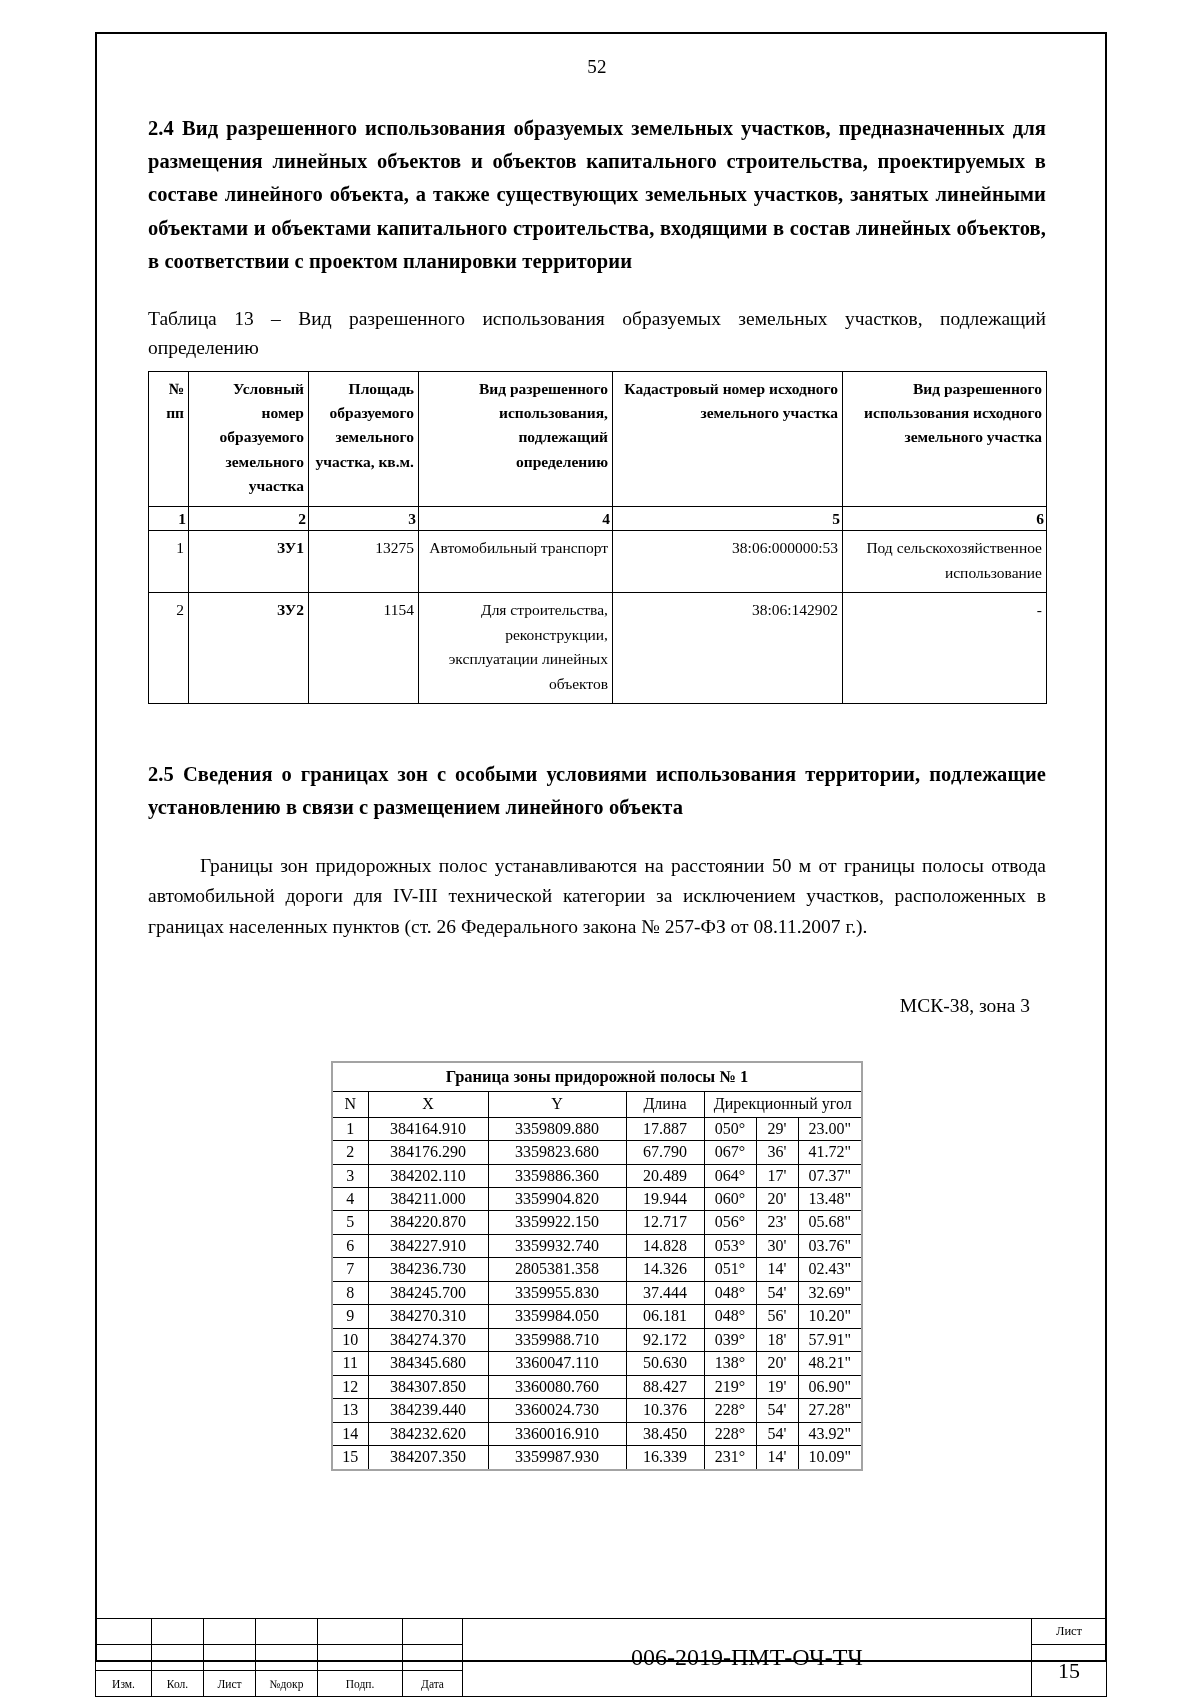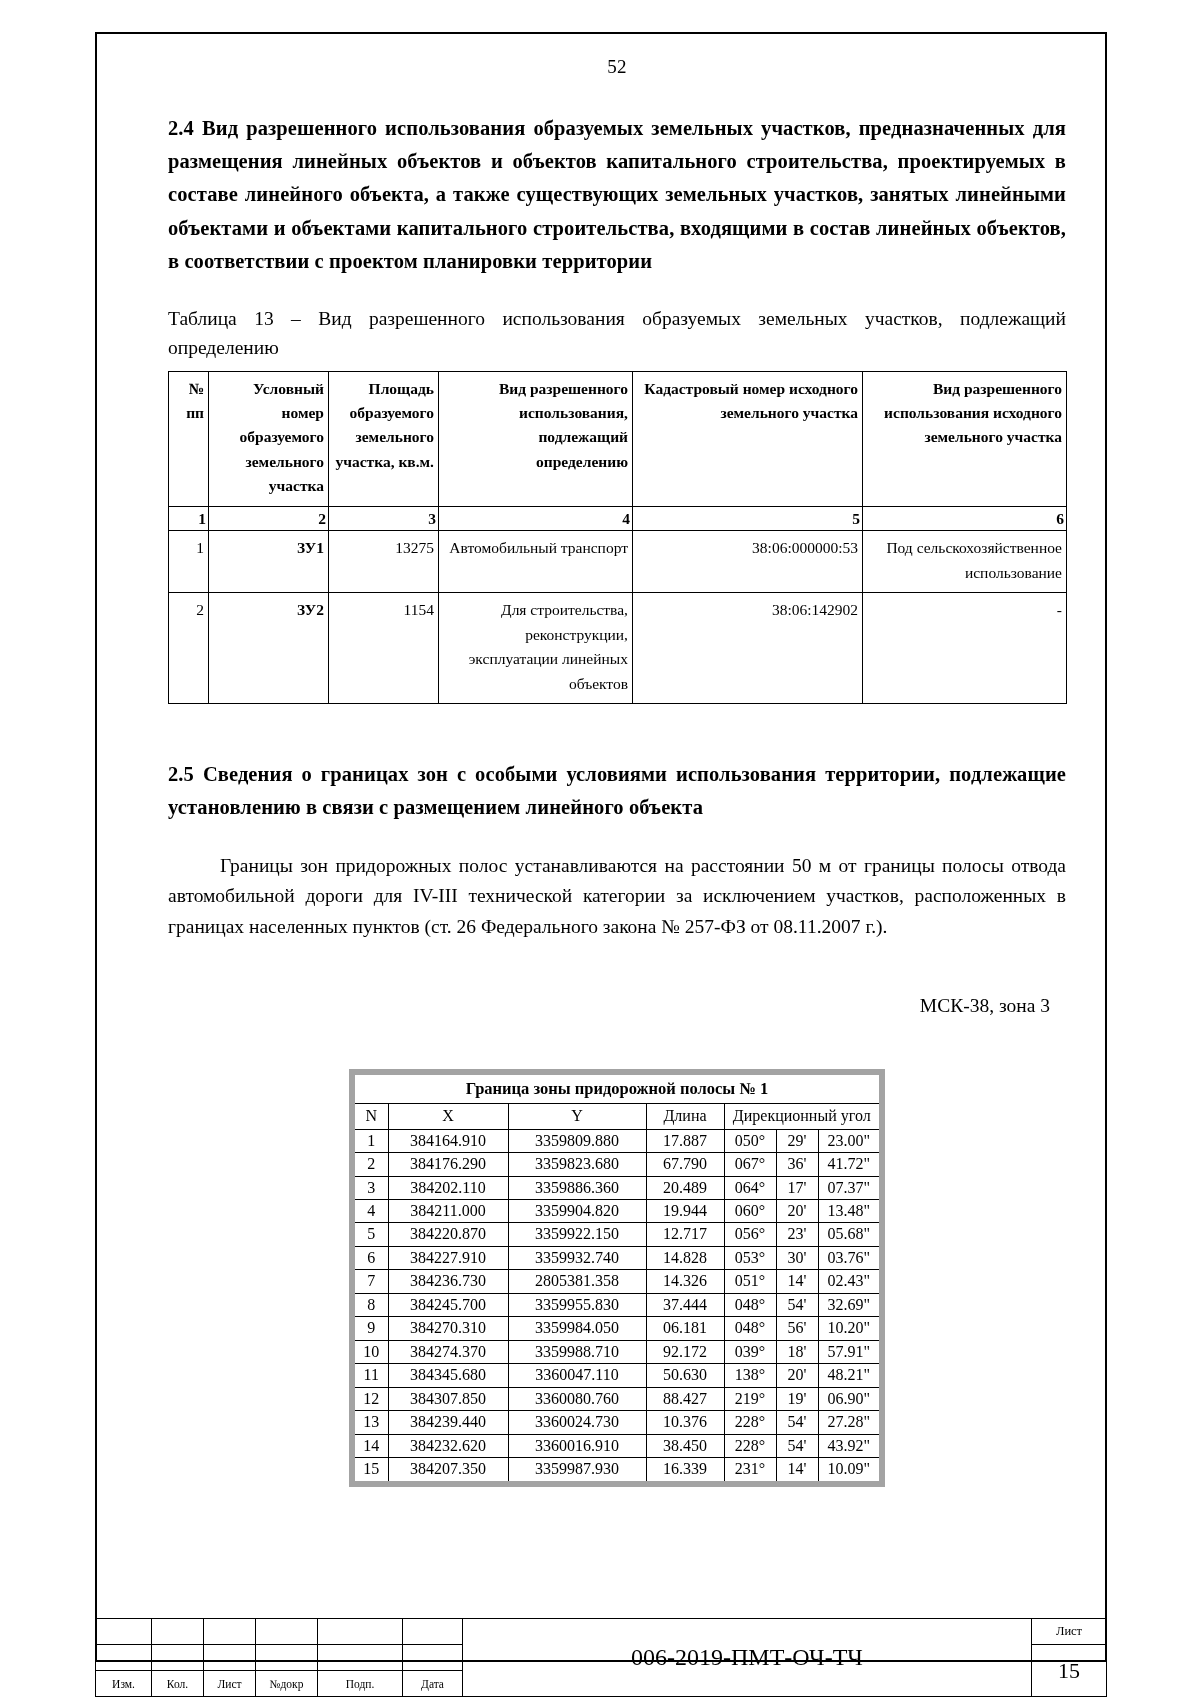--- a/index.html
+++ b/index.html
@@ -24,21 +24,21 @@
     position: absolute;
     left: 95px;
     top: 32px;
     width: 1012px;
     height: 1630px;
     border: 2px solid #000;
     box-sizing: border-box;
   }
   .content {
     position: absolute;
-    left: 168px;
+    left: 148px;
     top: 56px;
     width: 898px;
   }
   .page-number {
     text-align: center;
     font-size: 19px;
     margin: 0 0 34px 0;
     letter-spacing: 0.2px;
   }
   h2.section-heading {
@@ -103,22 +103,22 @@
     margin: 16px;
   }
   
   .coords-wrap {
     display: flex;
     justify-content: center;
   }
   table.t15 {
     border-collapse: collapse;
     table-layout: fixed;
-    margin: 16px auto;
-    border: 6px solid #a3a3a3;
+    margin: 8px auto;
+    border: 2px solid #a3a3a3;
   }
   table.t15 th, table.t15 td {
     border: 1.2px solid #000;
     font-size: 16px;
     text-align: center;
     padding: 1px 3px;
     line-height: 1.28;
     font-weight: normal;
   }
   table.t15 th.title {

